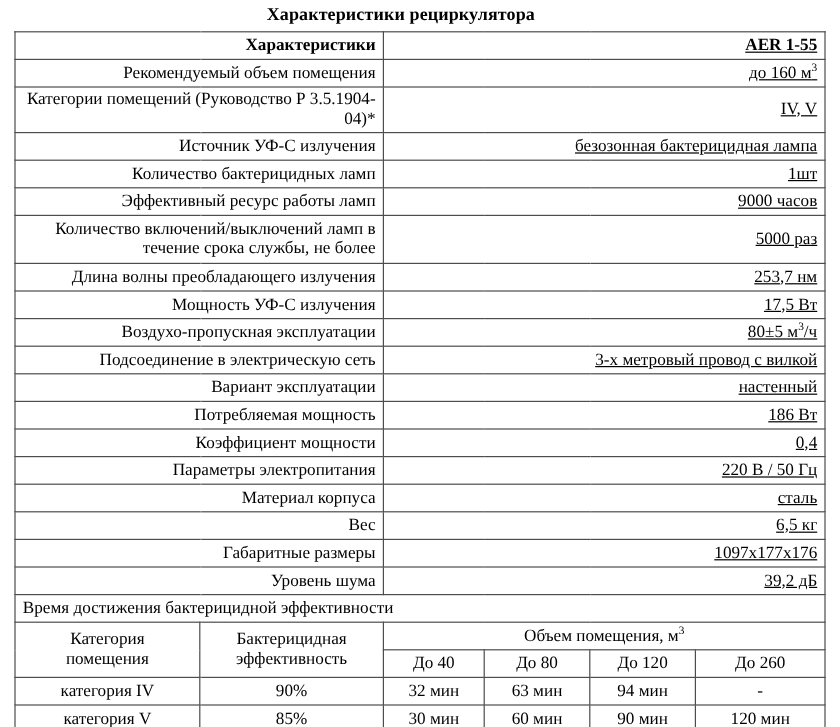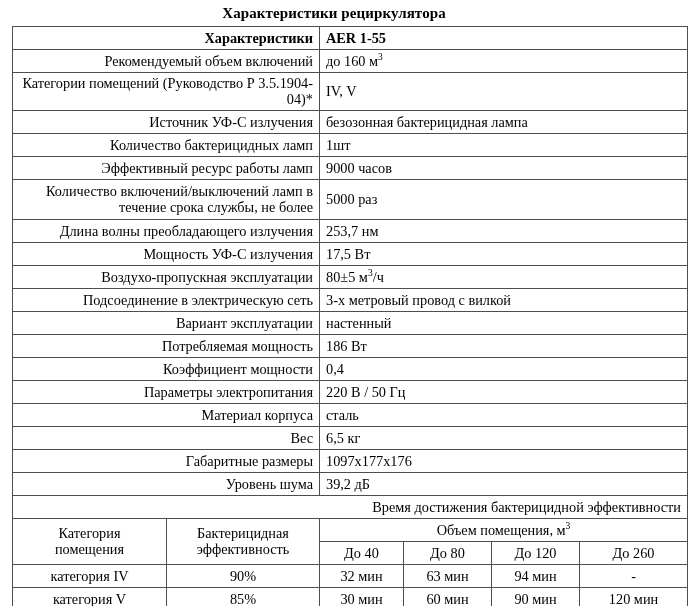--- a/index.html
+++ b/index.html
@@ -44,27 +44,28 @@
     font-size: 14.3px;
     line-height: 16px;
     padding: 2px 6px 3px 6px;
     vertical-align: middle;
     height: 17px;
   }
   td.label {
     text-align: right;
   }
   td.value {
-    text-align: left;
+    text-align: right;
+    text-decoration: underline;
   }
   tr.head td {
     font-weight: bold;
   }
   td.merged-title {
-    text-align: right;
+    text-align: left;
     margin-top: 20px;
   }
   td.sub-h {
     text-align: center;
   }
   td.sub-cell {
     text-align: center;
     margin-left: 36px;
   }
   .two-line {
@@ -95,21 +96,21 @@
         <col style="width:108px">
       </colgroup>
       <tbody>
 
         <tr class="head">
           <td class="label" colspan="3">Характеристики</td>
           <td class="value" colspan="4">AER 1-55</td>
         </tr>
 
         <tr>
-          <td class="label" colspan="3">Рекомендуемый объем включений</td>
+          <td class="label" colspan="3">Рекомендуемый объем помещения</td>
           <td class="value" colspan="4">до 160 м<sup>3</sup></td>
         </tr>
 
         <tr>
           <td class="label" colspan="3">Категории помещений (Руководство Р 3.5.1904-04)*</td>
           <td class="value" colspan="4">IV, V</td>
         </tr>
 
         <tr>
           <td class="label" colspan="3">Источник УФ-С излучения</td>

